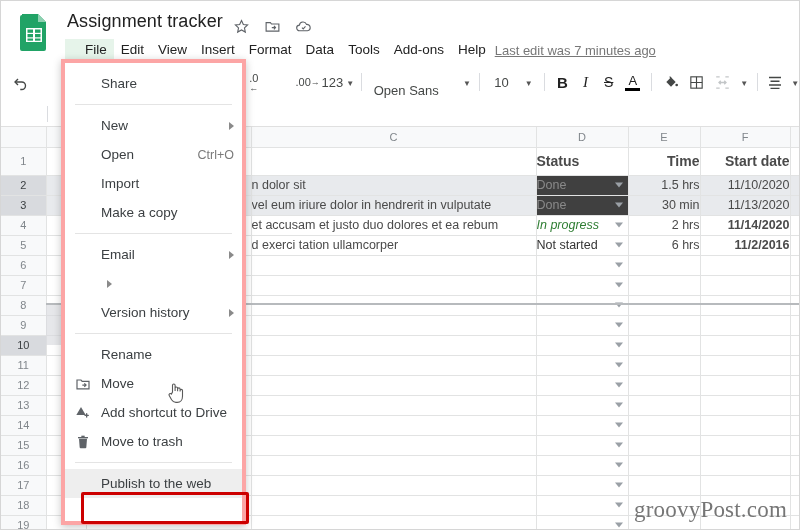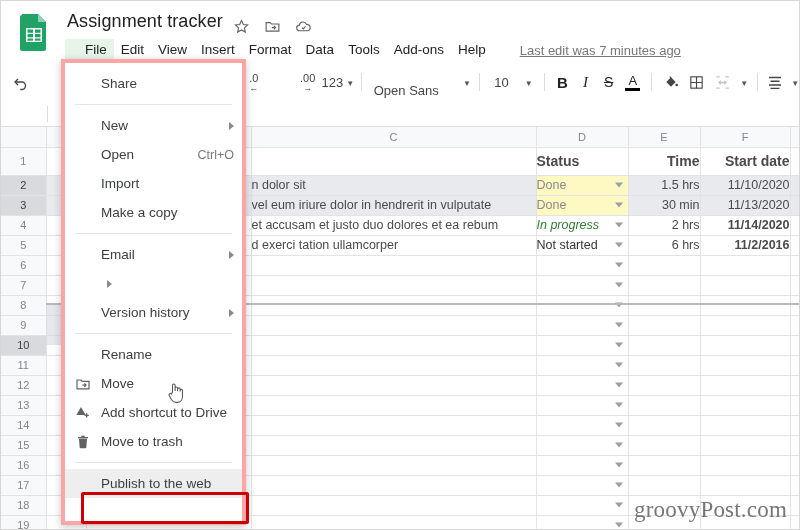--- a/index.html
+++ b/index.html
@@ -44,21 +44,21 @@
     font-size: 13.5px; color: #222;
   }
   .menu-item {
     padding: 3px 7px 4px 7px;
     white-space: nowrap;
     line-height: 15px;
     cursor: default;
   }
   .menu-item.active { background: #e6f4ea; padding-left: 20px; }
   .last-edit {
-    margin-left: 27px;
+    margin-left: 2px;
     font-size: 13px;
     color: #777777;
     text-decoration: underline;
     white-space: nowrap;
   }
 
   
   .toolbar {
     position: absolute; left: 0; top: 62px; width: 800px; height: 38px;
     background: #ffffff;
@@ -135,21 +135,21 @@
   col.c-c  { width: 285px; }
   col.c-d  { width: 92px; }
   col.c-e  { width: 72px; }
   col.c-f  { width: 90px; }
   col.c-g  { width: 11px; }
 
   td.cell { padding: 0 5px; vertical-align: middle; color: #4a4a4a; }
   tr.r1 td.cell { height: 28px; }
   tr.r1 { }
   tr.selrow td.cell { background: #e8eaed; }
-  tr.selrow td.cell.dd { background: #fef9c3; }
+  tr.selrow td.cell.dd { background: #404040; }
 
   .hdr-cell { font-weight: bold; color: #1a1a1a; font-size: 14px; }
   .ta-right { text-align: right; }
   .ta-left { text-align: left; }
   .val-dim { color: #8a8a8a; }
   .val-green { color: #2e7d32; font-style: italic; }
   .val-dark { color: #333333; }
   .val-red { color: #cc0000; font-weight: bold; }
   .val-reddim { color: #d93025; font-weight: bold; }
 
@@ -295,21 +295,21 @@
         <path d="M8 8 L4 12 L8 16"></path>
         <path d="M4 12 h9 a5 5 0 0 1 0 10 h-2" stroke-width="1.8"></path>
       </svg>
     </div>
     <div style="width:200px;"></div>
     <div class="tb-item" style="width:24px;">%</div>
     <div class="tb-item" style="width:28px; flex-direction:column;">
       <span style="font-size:11px; line-height:11px;">.0</span>
       <span style="font-size:9px; line-height:8px;">←</span>
     </div>
-    <div class="tb-item" style="width:30px; flex-direction:column;margin-left:28px;">
+    <div class="tb-item" style="width:30px; margin-left:28px;">
       <span style="font-size:11px; line-height:11px;">.00</span>
       <span style="font-size:9px; line-height:8px;">→</span>
     </div>
     <div class="tb-item" style="width:38px;">
       <span>123</span>
       <span class="tb-caret">▼</span>
     </div>
     <div class="tb-sep"></div>
     <div class="tb-item" style="width:100px; justify-content:flex-start; padding-left:6px;margin-top:16px;">
       <span>Open Sans</span>

